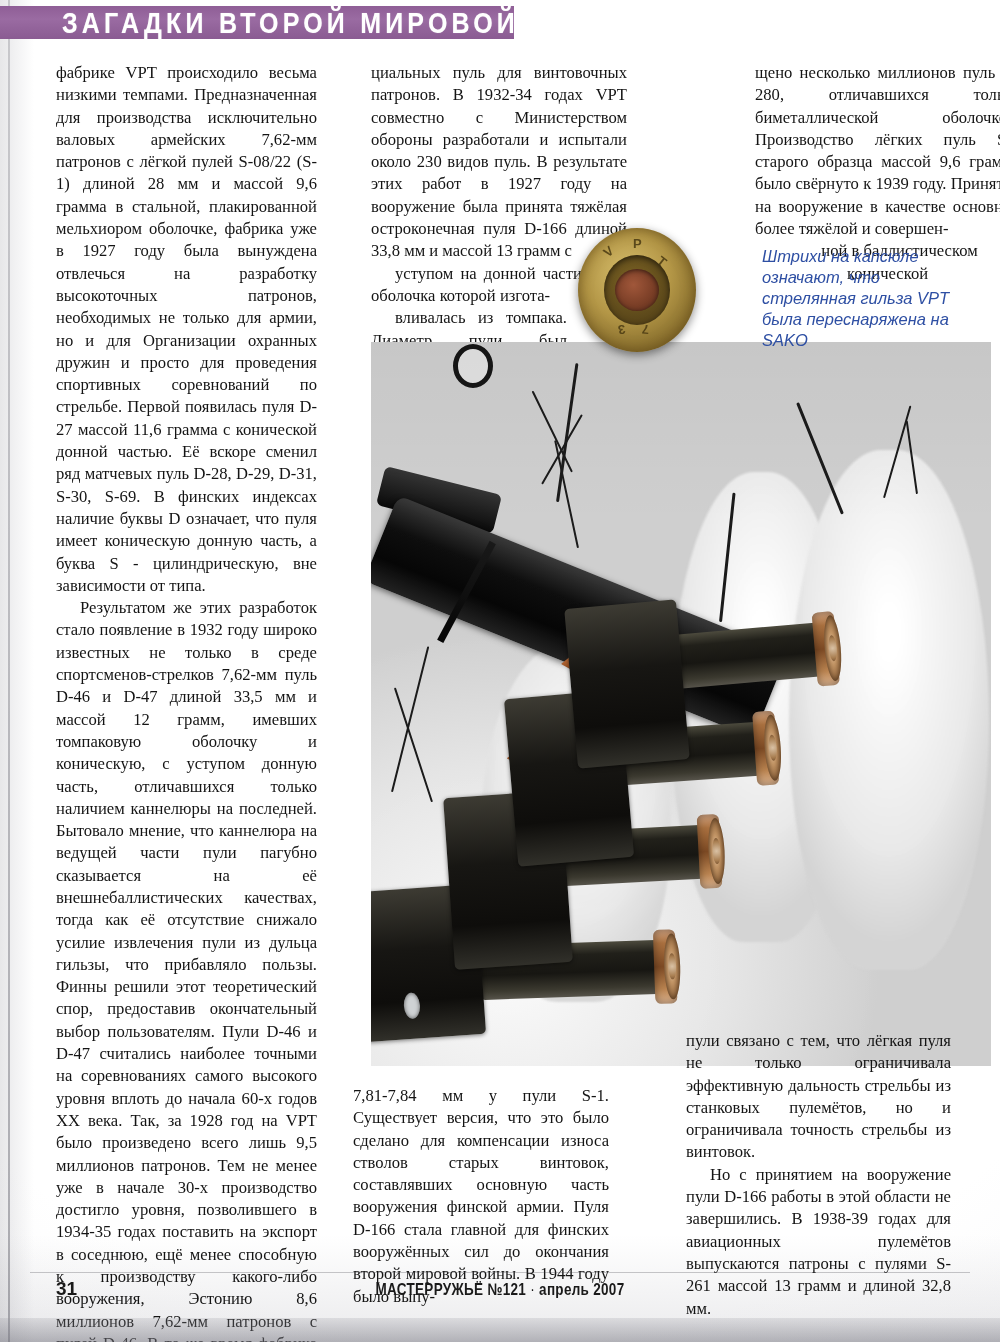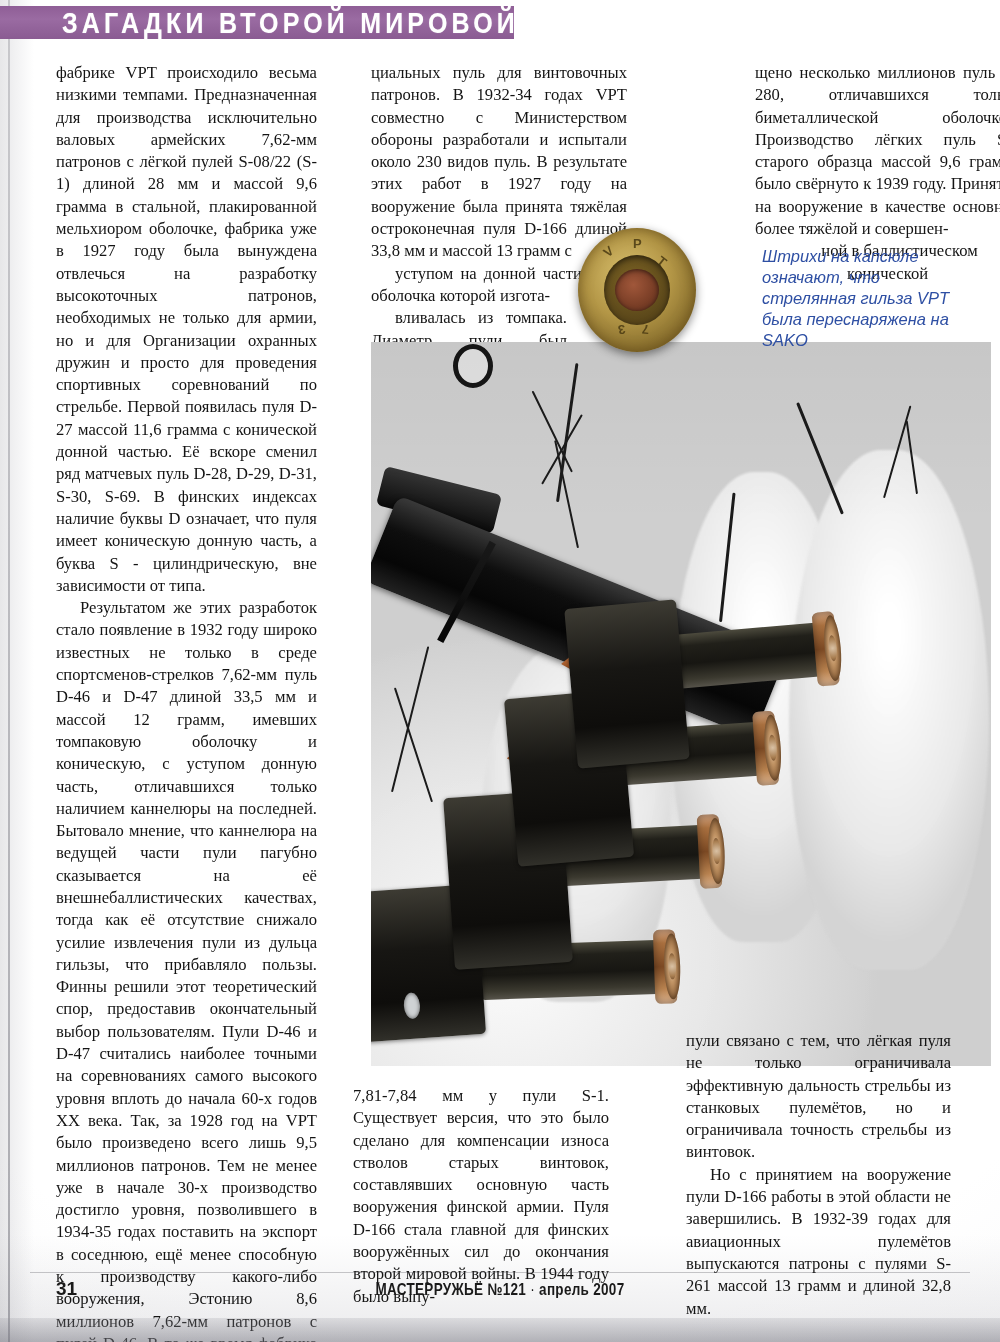--- a/index.html
+++ b/index.html
@@ -402,21 +402,21 @@
   </div>
 
   <div class="caption" id="caption-top">Штрихи на капсюле означают, что стрелянная гильза VPT была переснаряжена на SAKO</div>
 
   <div class="col" id="col2b">
     <p>7,81-7,84 мм у пули S-1. Существует версия, что это было сделано для компенсации износа стволов старых винтовок, составлявших основную часть вооружения финской армии. Пуля D-166 стала главной для финских вооружённых сил до окончания второй мировой войны. В 1944 году было выпу-</p>
   </div>
 
   <div class="col" id="col3b">
     <p>пули связано с тем, что лёгкая пуля не только ограничивала эффективную дальность стрельбы из станковых пулемётов, но и ограничивала точность стрельбы из винтовок.</p>
-    <p>Но с принятием на вооружение пули D-166 работы в этой области не завершились. В 1932-39 годах для авиационных пулемётов выпускаются патроны с пулями S-261 массой 13 грамм и длиной 32,8 мм.</p>
+    <p>Но с принятием на вооружение пули D-166 работы в этой области не завершились. В 1938-39 годах для авиационных пулемётов выпускаются патроны с пулями S-261 массой 13 грамм и длиной 32,8 мм.</p>
   </div>
 
   <div class="footer-rule"></div>
   <div class="page-number">31</div>
   <div class="imprint">
     <span>МАСТЕРРУЖЬЁ</span>
     <span>№121</span>
     <span class="light">·</span>
     <span>апрель 2007</span>
   </div>

